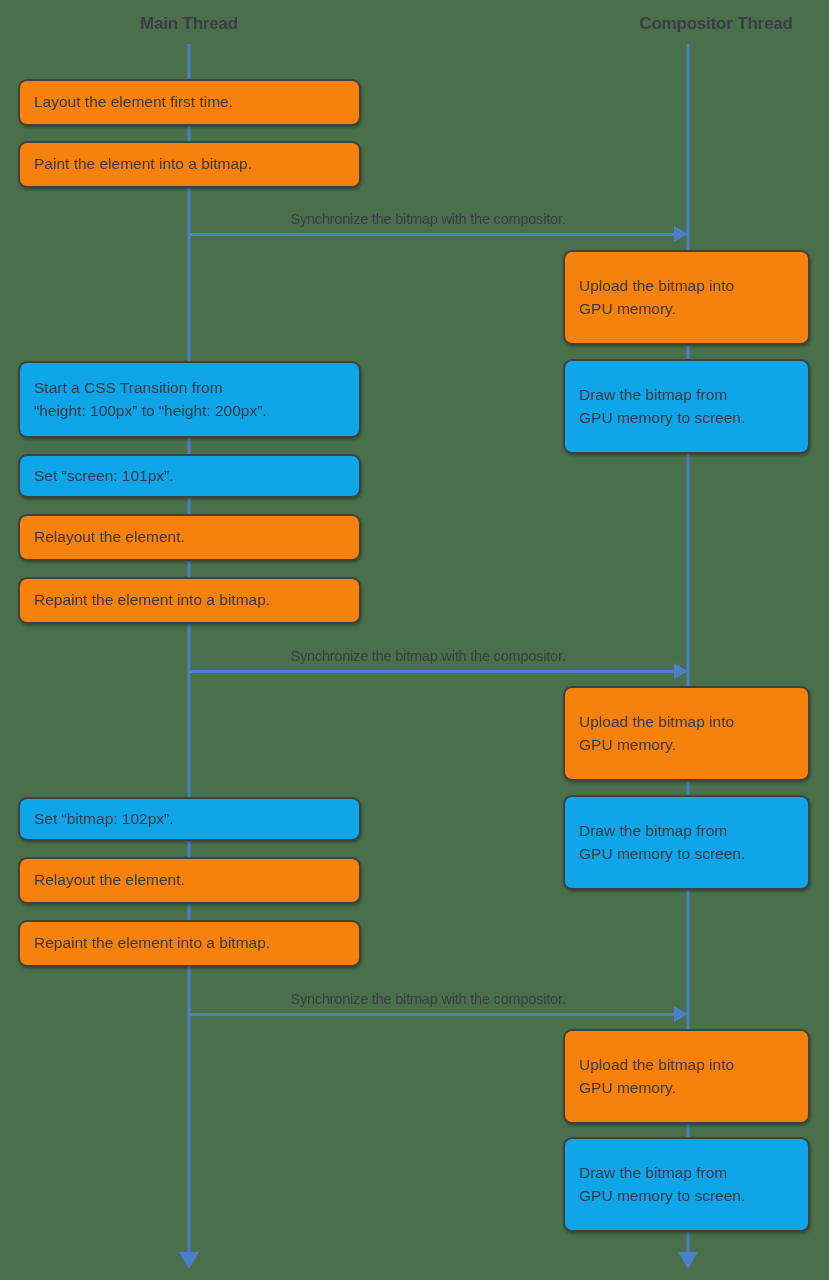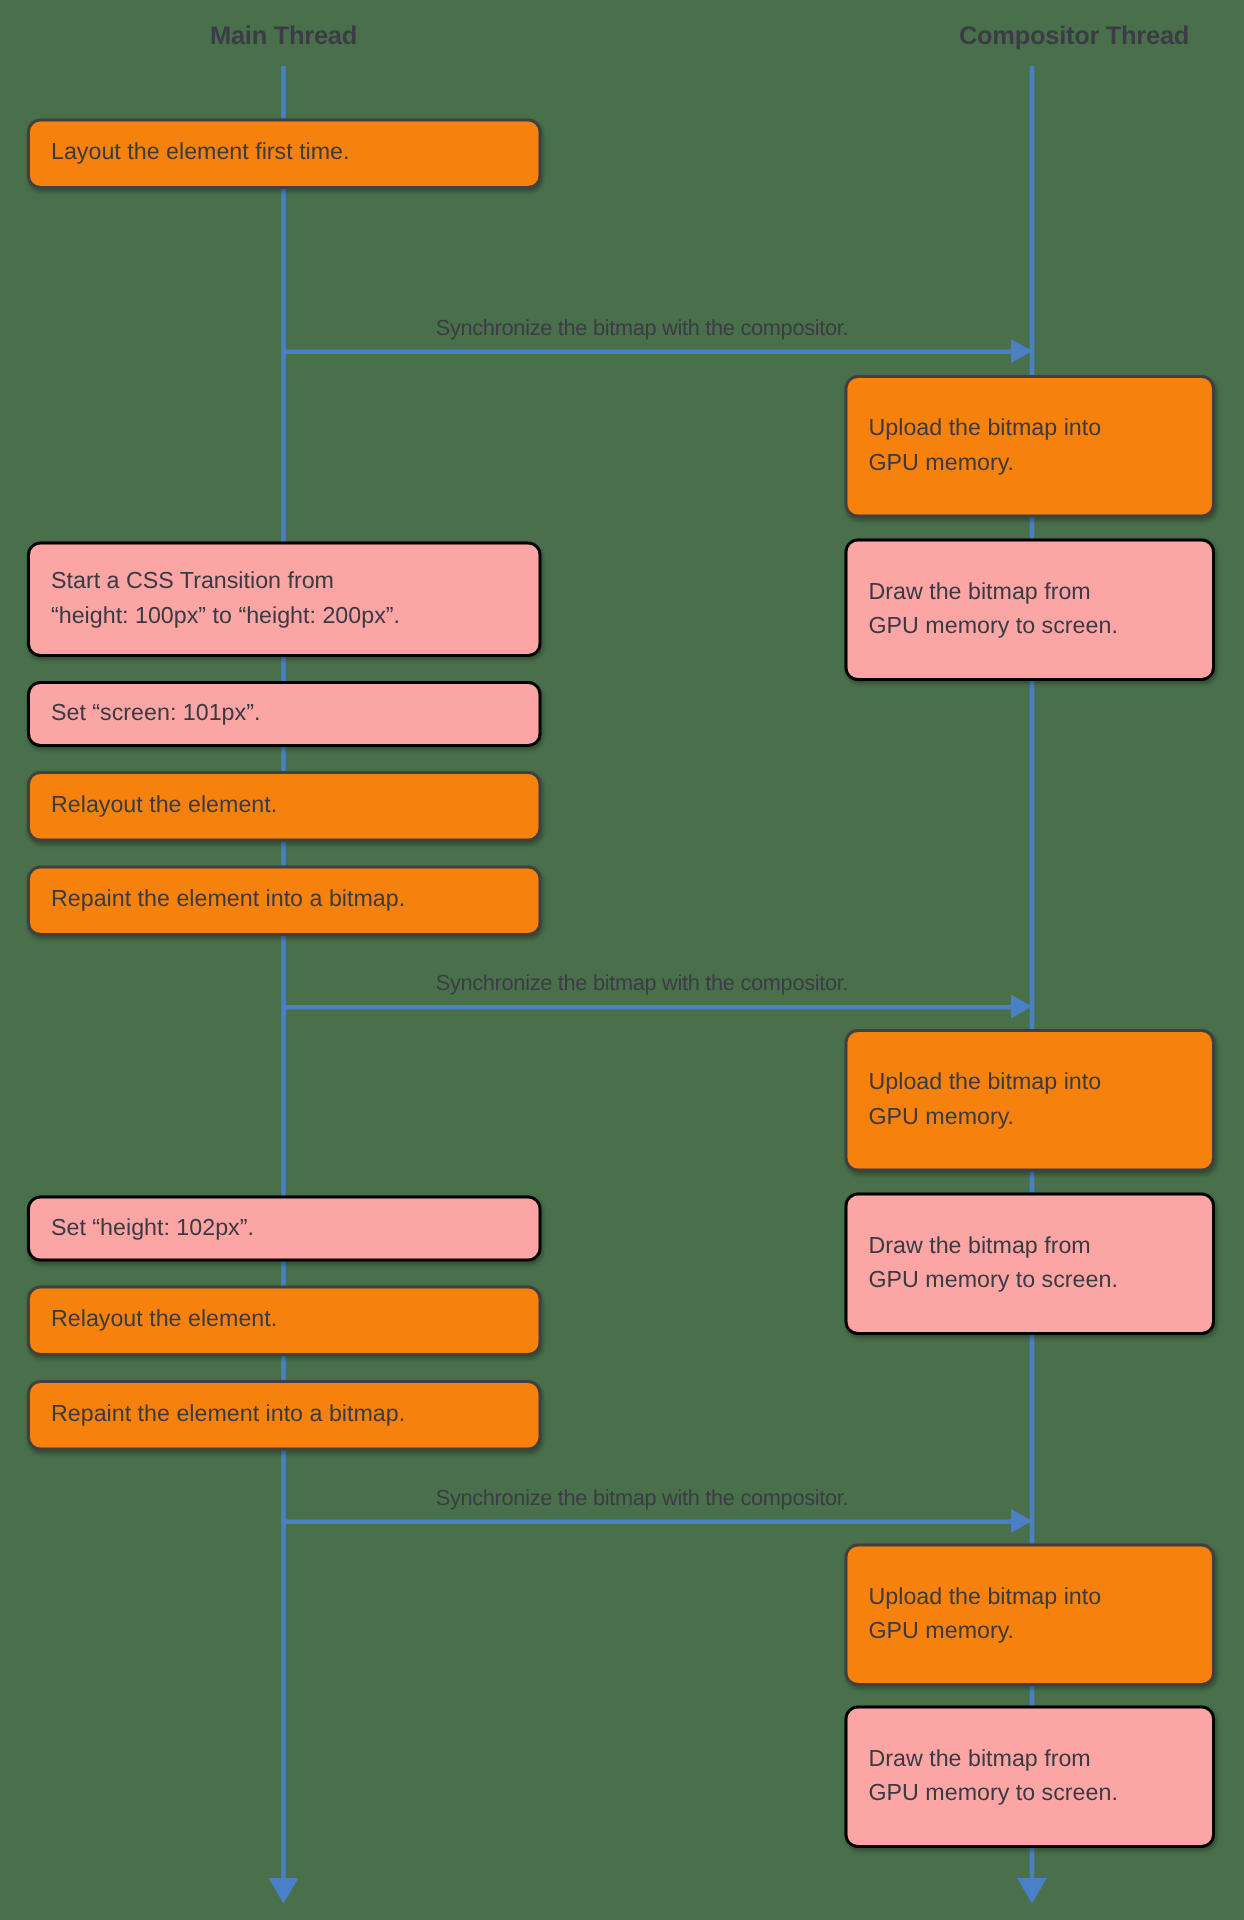--- a/index.html
+++ b/index.html
@@ -46,22 +46,22 @@
     line-height: 1.45;
     color: #3A3A42;
     box-shadow: 1px 2px 3px rgba(0,0,0,0.30);
     white-space: pre-line;
   }
   .node.orange {
     background: #F6820D;
     border: 2px solid #404040;
   }
   .node.blue {
-    background: #fca5a5;
-    border: 2px solid #000000;
+    background: #0ea5e9;
+    border: 2px solid #404040;
   }
   .sync-line {
     position: absolute;
     height: 3px;
     background: #4A80C8;
   }
   .sync-head {
     position: absolute;
     width: 0; height: 0;
     border-top: 8px solid transparent;
@@ -106,26 +106,27 @@
 
   <div class="sync-label" style="left:428px; top:648px;">Synchronize the bitmap with the compositor.</div>
   <div class="sync-line" style="left:189px; top:670px; width:485px;"></div>
   <div class="sync-head" style="left:674px; top:663px;"></div>
 
   <div class="sync-label" style="left:428px; top:991px;">Synchronize the bitmap with the compositor.</div>
   <div class="sync-line" style="left:189px; top:1013px; width:485px;"></div>
   <div class="sync-head" style="left:674px; top:1006px;"></div>
 
   <div class="node orange" style="left:18px; top:79px; width:343px; height:47px;">Layout the element first time.</div>
+  <div class="node orange" style="left:18px; top:141px; width:343px; height:47px;">Paint the element into a bitmap.</div>
   <div class="node blue" style="left:18px; top:361px; width:343px; height:77px;">Start a CSS Transition from
 “height: 100px” to “height: 200px”.</div>
   <div class="node blue" style="left:18px; top:454px; width:343px; height:44px;">Set “screen: 101px”.</div>
   <div class="node orange" style="left:18px; top:514px; width:343px; height:47px;">Relayout the element.</div>
   <div class="node orange" style="left:18px; top:577px; width:343px; height:47px;">Repaint the element into a bitmap.</div>
-  <div class="node blue" style="left:18px; top:797px; width:343px; height:44px;">Set “height: 102px”.</div>
+  <div class="node blue" style="left:18px; top:797px; width:343px; height:44px;">Set “bitmap: 102px”.</div>
   <div class="node orange" style="left:18px; top:857px; width:343px; height:47px;">Relayout the element.</div>
   <div class="node orange" style="left:18px; top:920px; width:343px; height:47px;">Repaint the element into a bitmap.</div>
 
   <div class="node orange" style="left:563px; top:250px; width:247px; height:95px;">Upload the bitmap into
 GPU memory.</div>
   <div class="node blue" style="left:563px; top:359px; width:247px; height:95px;">Draw the bitmap from
 GPU memory to screen.</div>
   <div class="node orange" style="left:563px; top:686px; width:247px; height:95px;">Upload the bitmap into
 GPU memory.</div>
   <div class="node blue" style="left:563px; top:795px; width:247px; height:95px;">Draw the bitmap from

